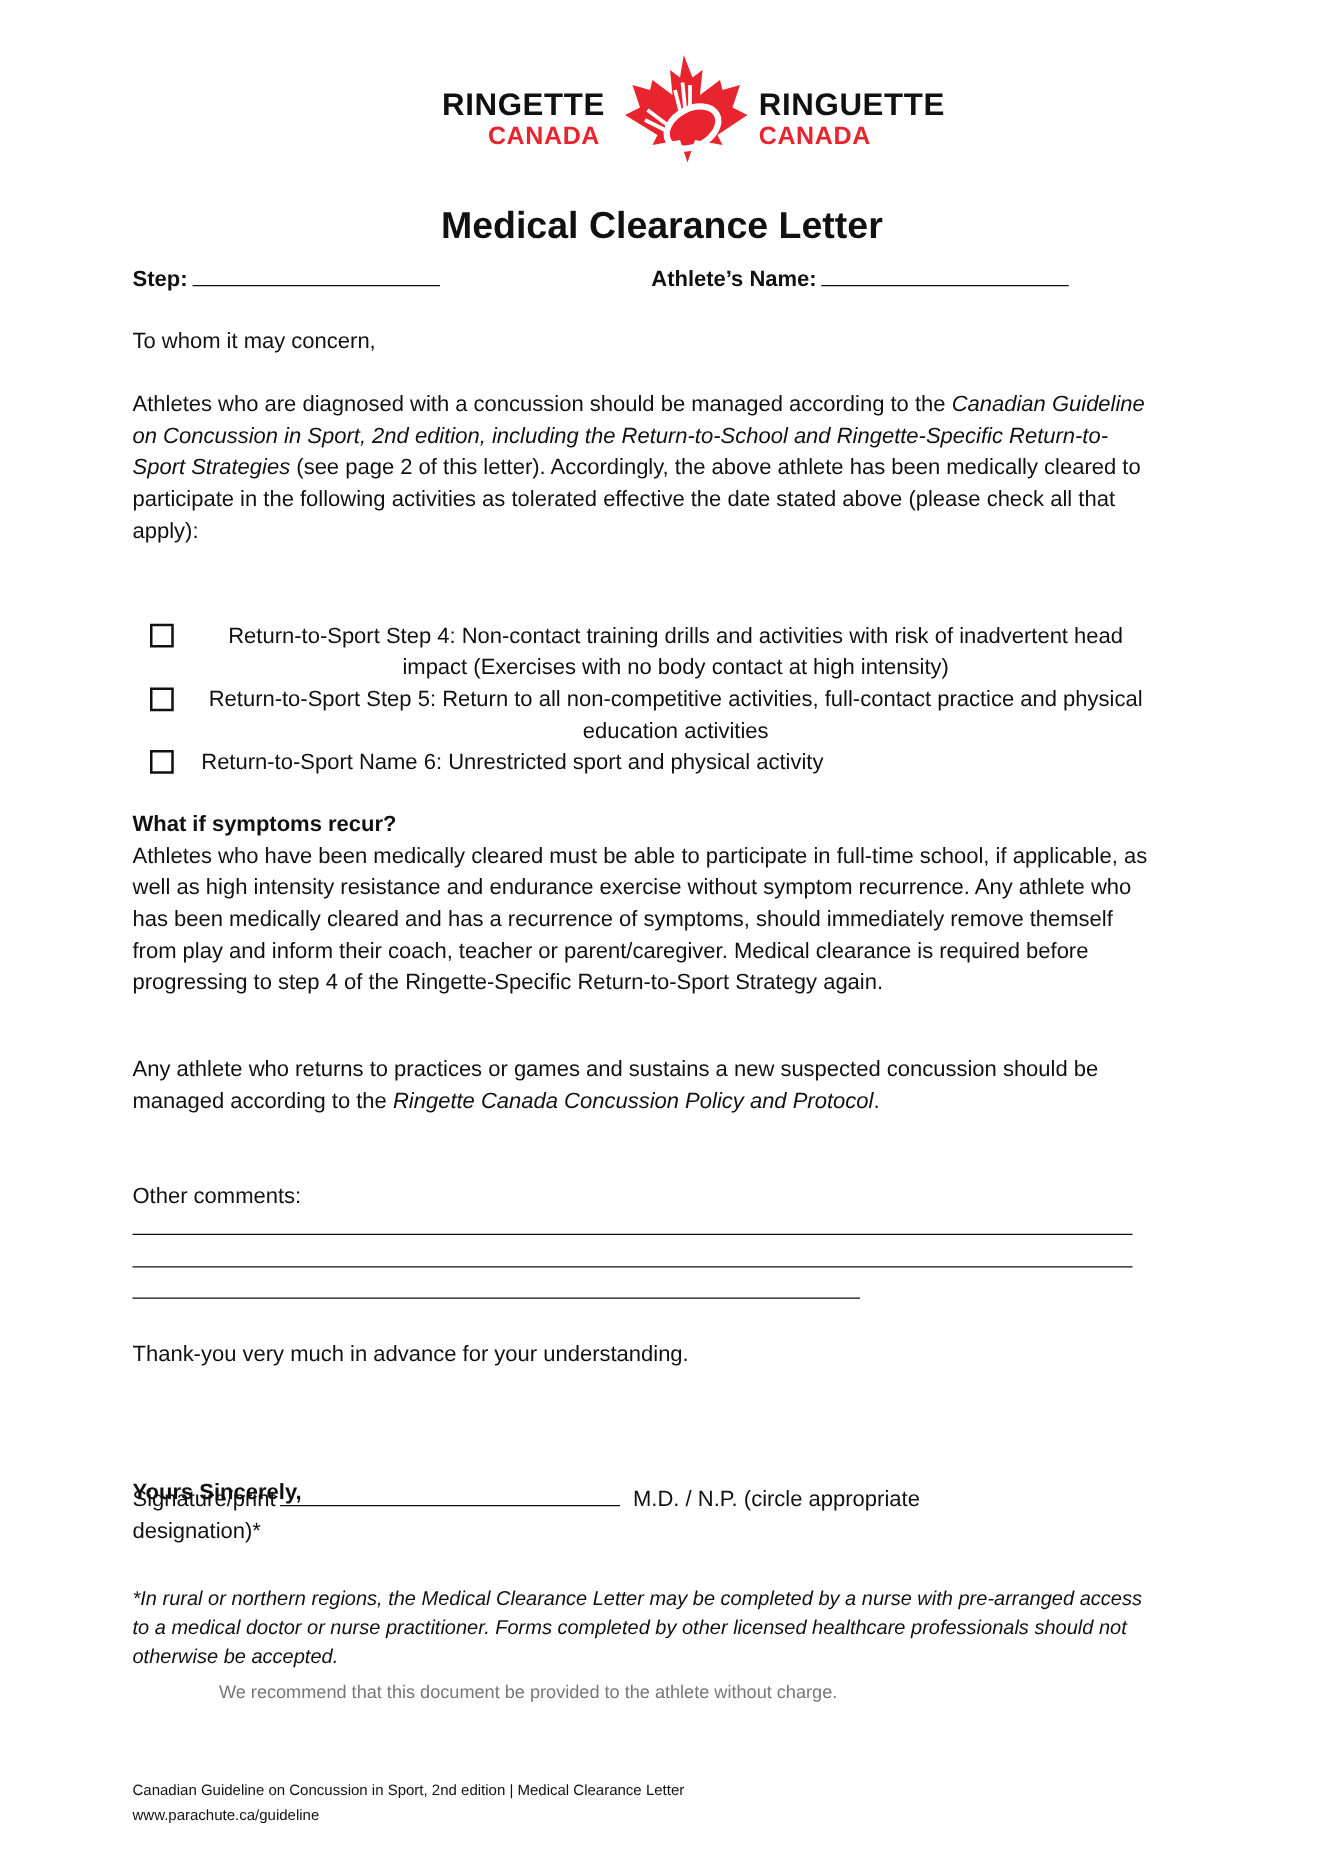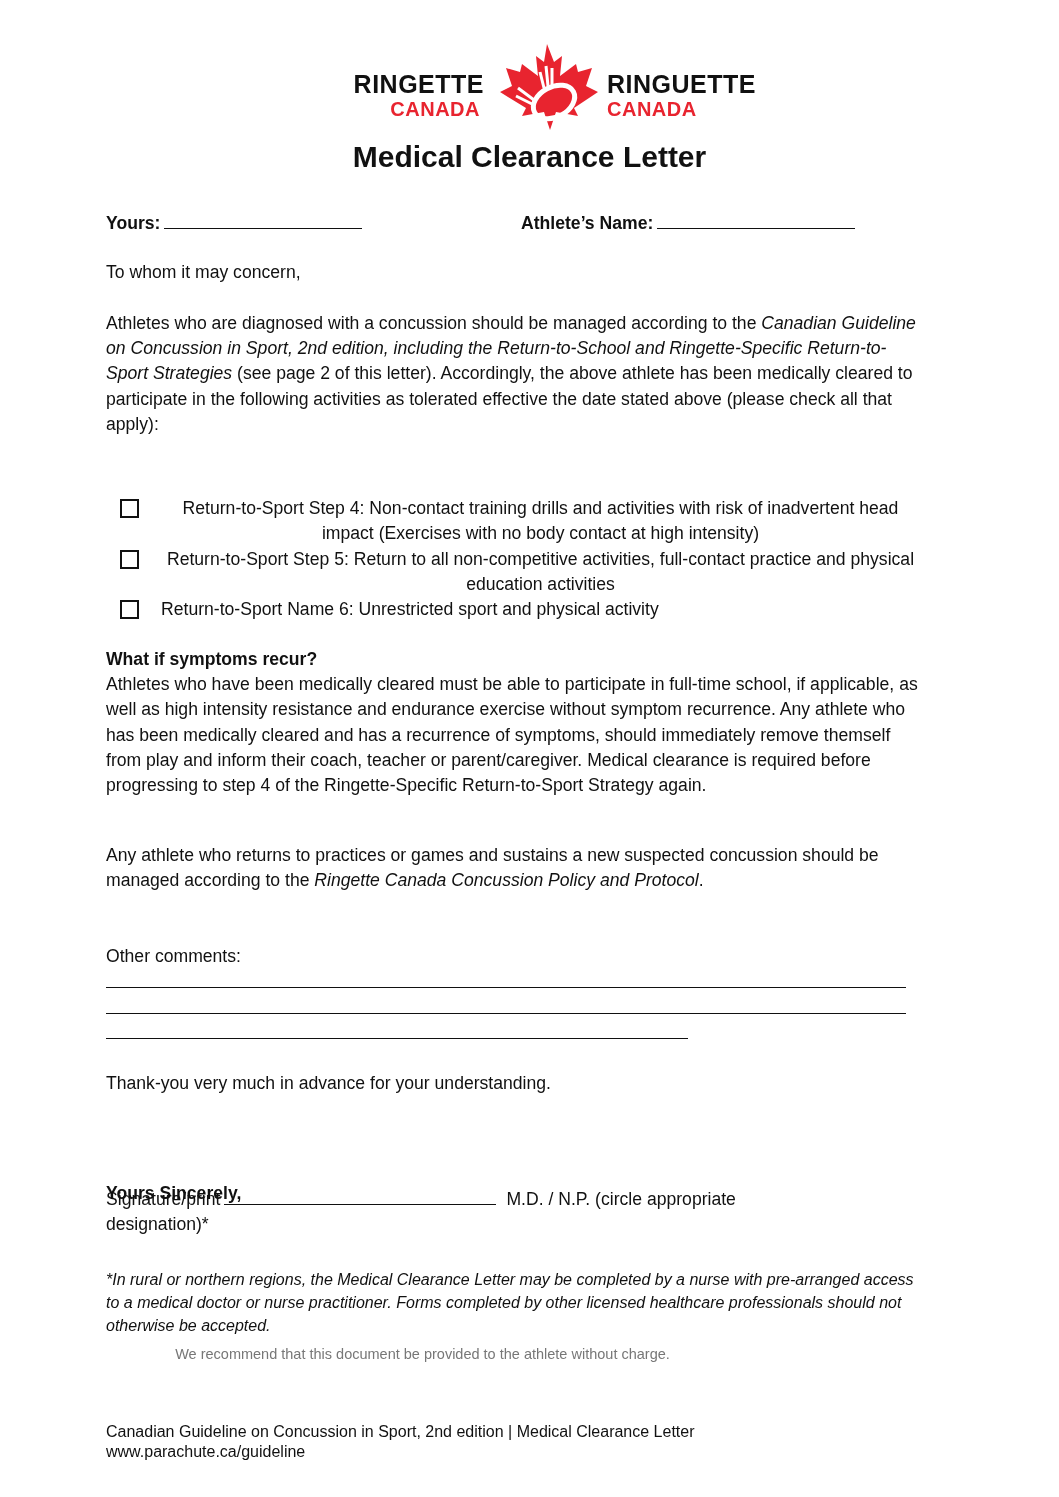--- a/index.html
+++ b/index.html
@@ -1,34 +1,34 @@
 <!DOCTYPE html>
 <html><head>
 <meta charset="utf-8">
 <style>
   html, body { margin: 0; padding: 0; background: #ffffff; }
   body { width: 1059px; height: 1497px; position: relative; font-family: "Liberation Sans", sans-serif; color: #111111; overflow: hidden; }
   .abs { position: absolute; }
   .logo-text { font-weight: bold; letter-spacing: 0.5px; line-height: 1; }
   .logo-black { font-size: 25px; color: #111111; }
   .logo-red { font-size: 20px; color: #e8242f; }
-  .title { left: 0; width: 1059px; top: 140px; text-align: center; font-size: 30px; font-weight: bold; }
+  .title { left: 0; width: 1059px; top: 164px; text-align: center; font-size: 30px; font-weight: bold; }
   .body-text { font-size: 17.6px; line-height: 25.2px; }
   .field-row { top: 213px; font-size: 17.6px; font-weight: bold; }
   .blank { display: inline-block; border-bottom: 1.5px solid #111; vertical-align: baseline; height: 1px; margin-left: 4px; }
   .para { left: 106px; width: 820px; }
   i { font-style: italic; }
   .check-item { left: 120px; width: 800px; display: flex; align-items: flex-start; text-align: center; }
   .checkbox { width: 15px; height: 15px; border: 2.5px solid #111; margin-top: 3px; flex: 0 0 auto; cursor: pointer; }
   .check-label { margin-left: 22px; font-size: 17.6px; line-height: 25.2px; }
   .subhead { font-weight: bold; }
   .comment-line { left: 106px; height: 0; border-bottom: 1.5px solid #111; }
   .footnote { font-style: italic; font-size: 16px; line-height: 23px; }
   .recommend { left: 0; width: 845px; text-align: center; top: 1346px; font-size: 14.5px; color: #777777; }
-  .footer { left: 106px; top: 1422px; font-size: 16px; line-height: 20px; color: #111; }
+  .footer { left: 106px; top: 1422px; font-size: 12px; line-height: 20px; color: #111; }
 </style>
 </head>
 <body>
 
 <div class="abs" style="left:0;top:40px;width:897px;height:92px;margin-left:26px;">
   <div class="abs logo-text" style="left:308px;top:32px;text-align:right;width:150px;">
     <div class="logo-black">RINGETTE</div>
     <div class="logo-red" style="margin-top:2px;padding-right:4px;">CANADA</div>
   </div>
   <div class="abs" style="left:466px;top:2px;width:110px;height:90px;">
@@ -40,21 +40,21 @@
   </div>
   <div class="abs logo-text" style="left:581px;top:32px;">
     <div class="logo-black">RINGUETTE</div>
     <div class="logo-red" style="margin-top:2px;">CANADA</div>
   </div>
 </div>
 
 <div class="abs title">Medical Clearance Letter</div>
 
 <div class="abs field-row" style="left:106px;">
-  <span>Yours:</span><span class="blank" style="width:198px;"></span>
+  <span>Step:</span><span class="blank" style="width:198px;"></span>
 </div>
 <div class="abs field-row" style="left:521px;">
   <span>Athlete’s Name:</span><span class="blank" style="width:198px;"></span>
 </div>
 
 <div class="abs para body-text" style="top:260px;">To whom it may concern,</div>
 
 <div class="abs para body-text" style="top:311px;">
   <span>Athletes who are diagnosed with a concussion should be managed according to the </span><i>Canadian Guideline on Concussion in Sport, 2nd edition, including the Return-to-School and Ringette-Specific Return-to-Sport Strategies</i><span> (see page 2 of this letter). Accordingly, the above athlete has been medically cleared to participate in the following activities as tolerated effective the date stated above (please check all that apply):</span>
 </div>

